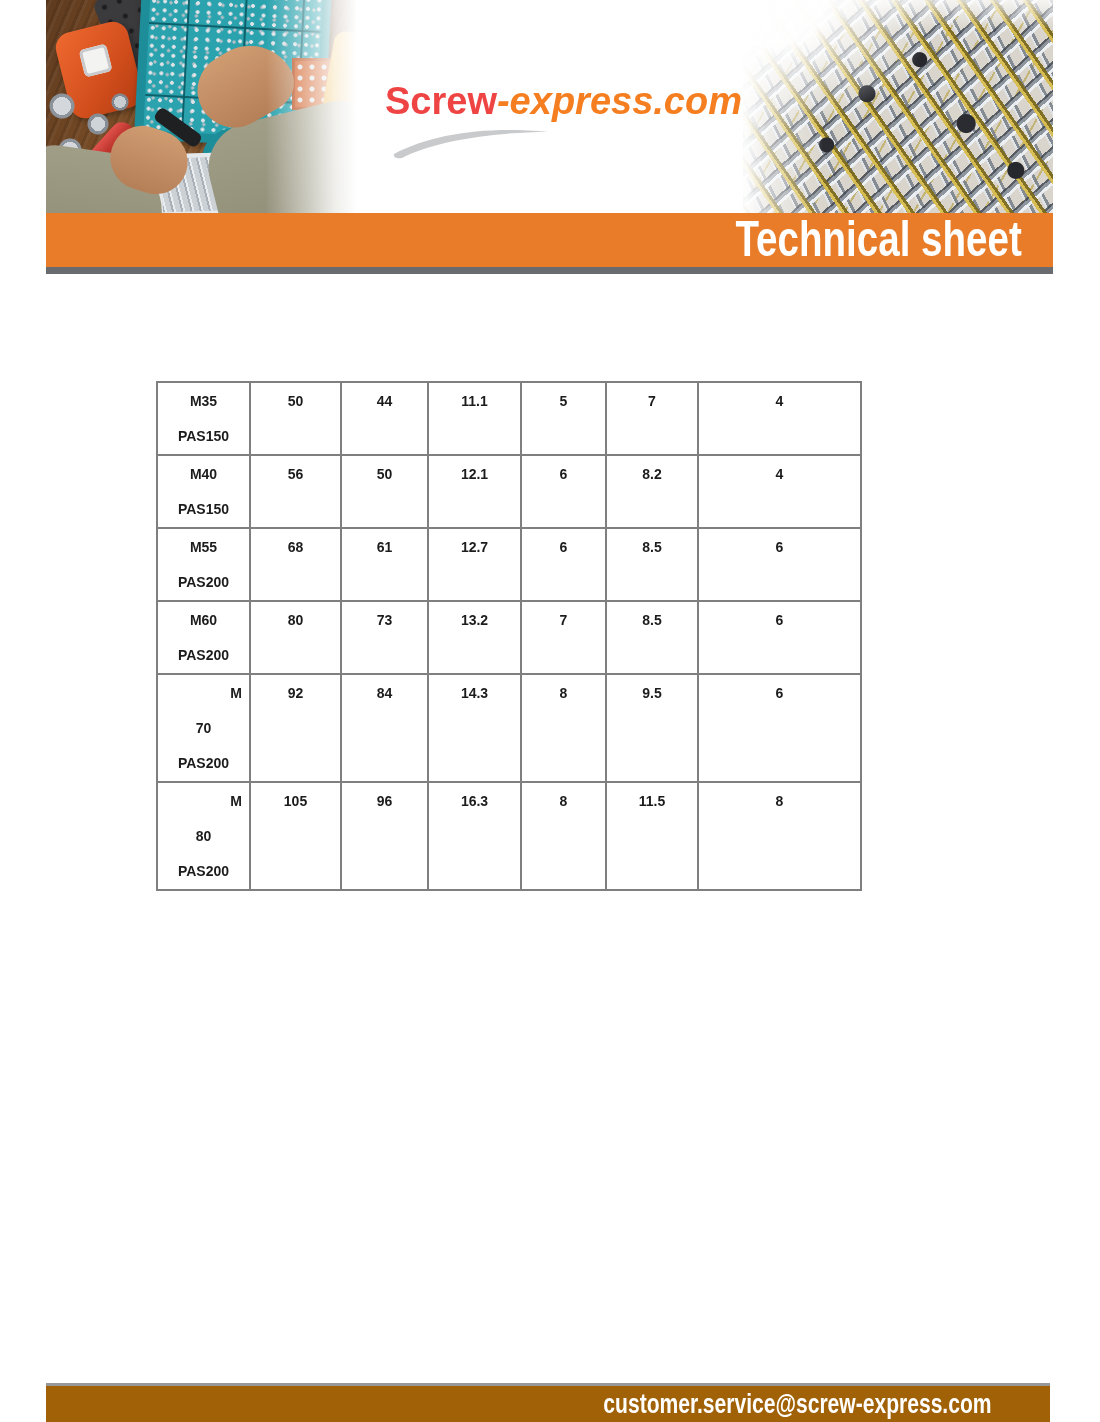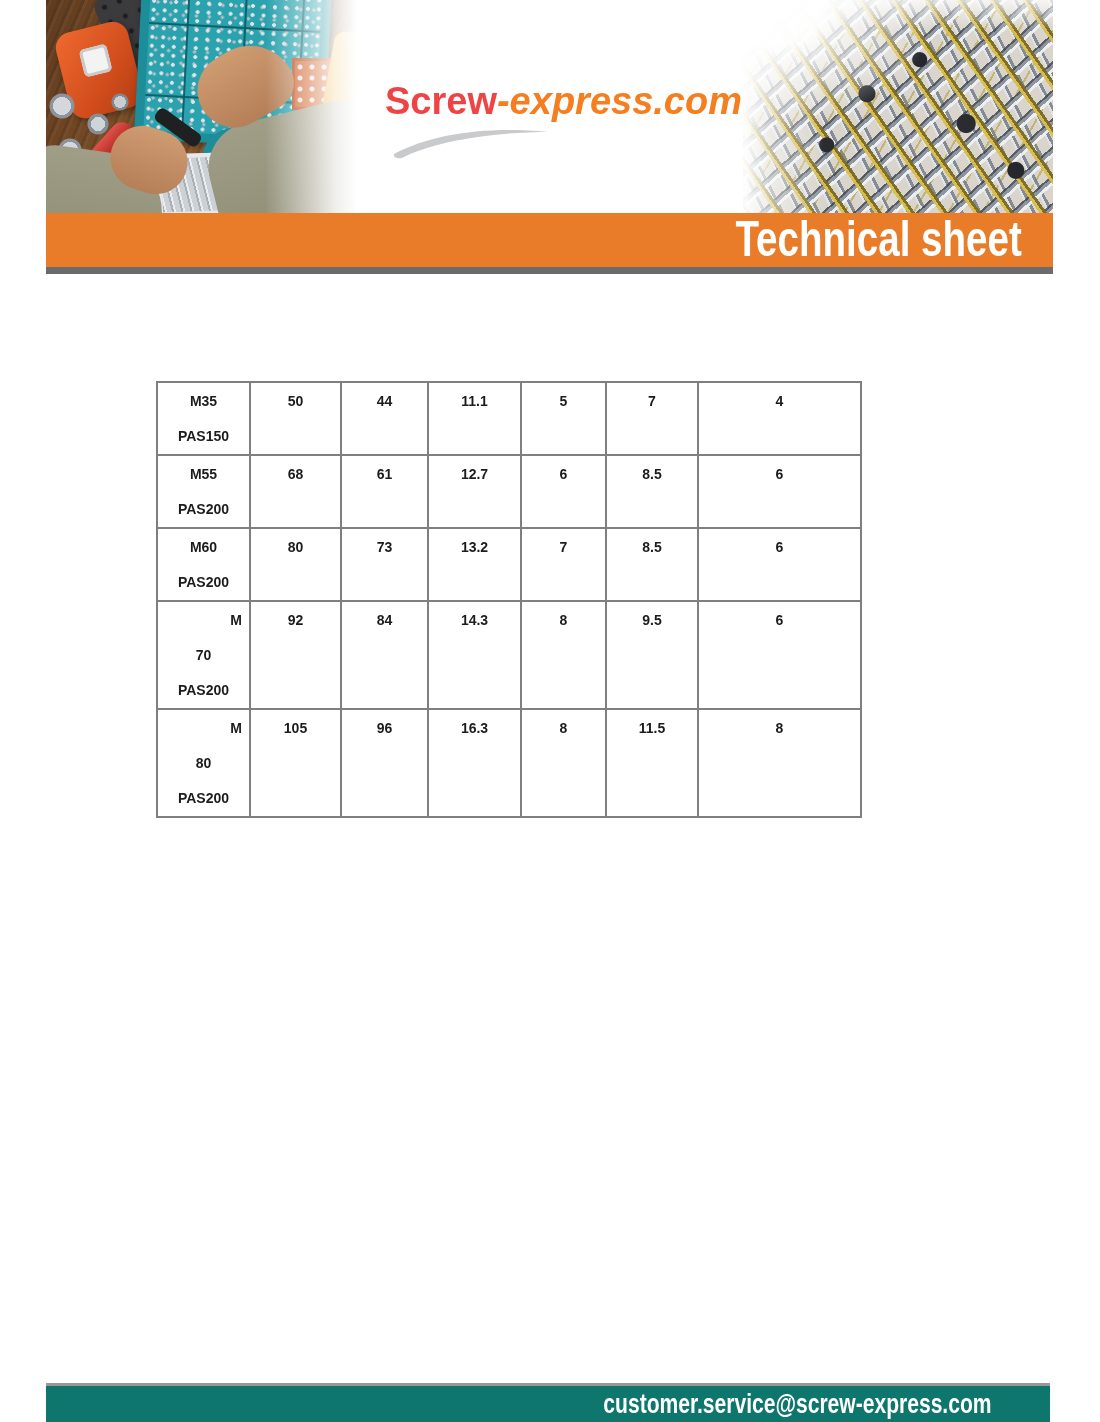--- a/index.html
+++ b/index.html
@@ -118,21 +118,21 @@
   .sheet-table { position:absolute; left:156px; top:381px; width:704px;
     border-collapse:collapse; table-layout:fixed; }
   .sheet-table td { border:2px solid #7f7f7f; vertical-align:top; text-align:center;
     font-weight:bold; font-size:14px; line-height:35px; color:#1c1c1c;
     padding:1px 2px 0; height:73px; }
   .sheet-table tr.tall td { height:104px; }
   .sheet-table td .line-right { text-align:right; padding-right:5px; }
 
   
   .footer-bar { position:absolute; left:46px; top:1383px; width:1004px; height:39px;
-    background:#0f766e; border-top:3px solid #98989b; text-align:right; }
+    background:#a16207; border-top:3px solid #98989b; text-align:right; }
   .footer-email { display:inline-block; color:#ffffff; font-weight:bold;
     font-size:27px; line-height:36px; padding-right:4px; margin-right:55px;
     transform:scaleX(.78); transform-origin:right center; letter-spacing:0px; }
 </style>
 </head>
 <body>
 
 <div class="page">
 
   <div class="photo photo-left">
@@ -195,20 +195,32 @@
           </td>
           <td>50</td>
           <td>44</td>
           <td>11.1</td>
           <td>5</td>
           <td>7</td>
           <td>4</td>
         </tr>
         <tr>
           <td>
+            <div>M40</div>
+            <div>PAS150</div>
+          </td>
+          <td>56</td>
+          <td>50</td>
+          <td>12.1</td>
+          <td>6</td>
+          <td>8.2</td>
+          <td>4</td>
+        </tr>
+        <tr>
+          <td>
             <div>M55</div>
             <div>PAS200</div>
           </td>
           <td>68</td>
           <td>61</td>
           <td>12.7</td>
           <td>6</td>
           <td>8.5</td>
           <td>6</td>
         </tr>

